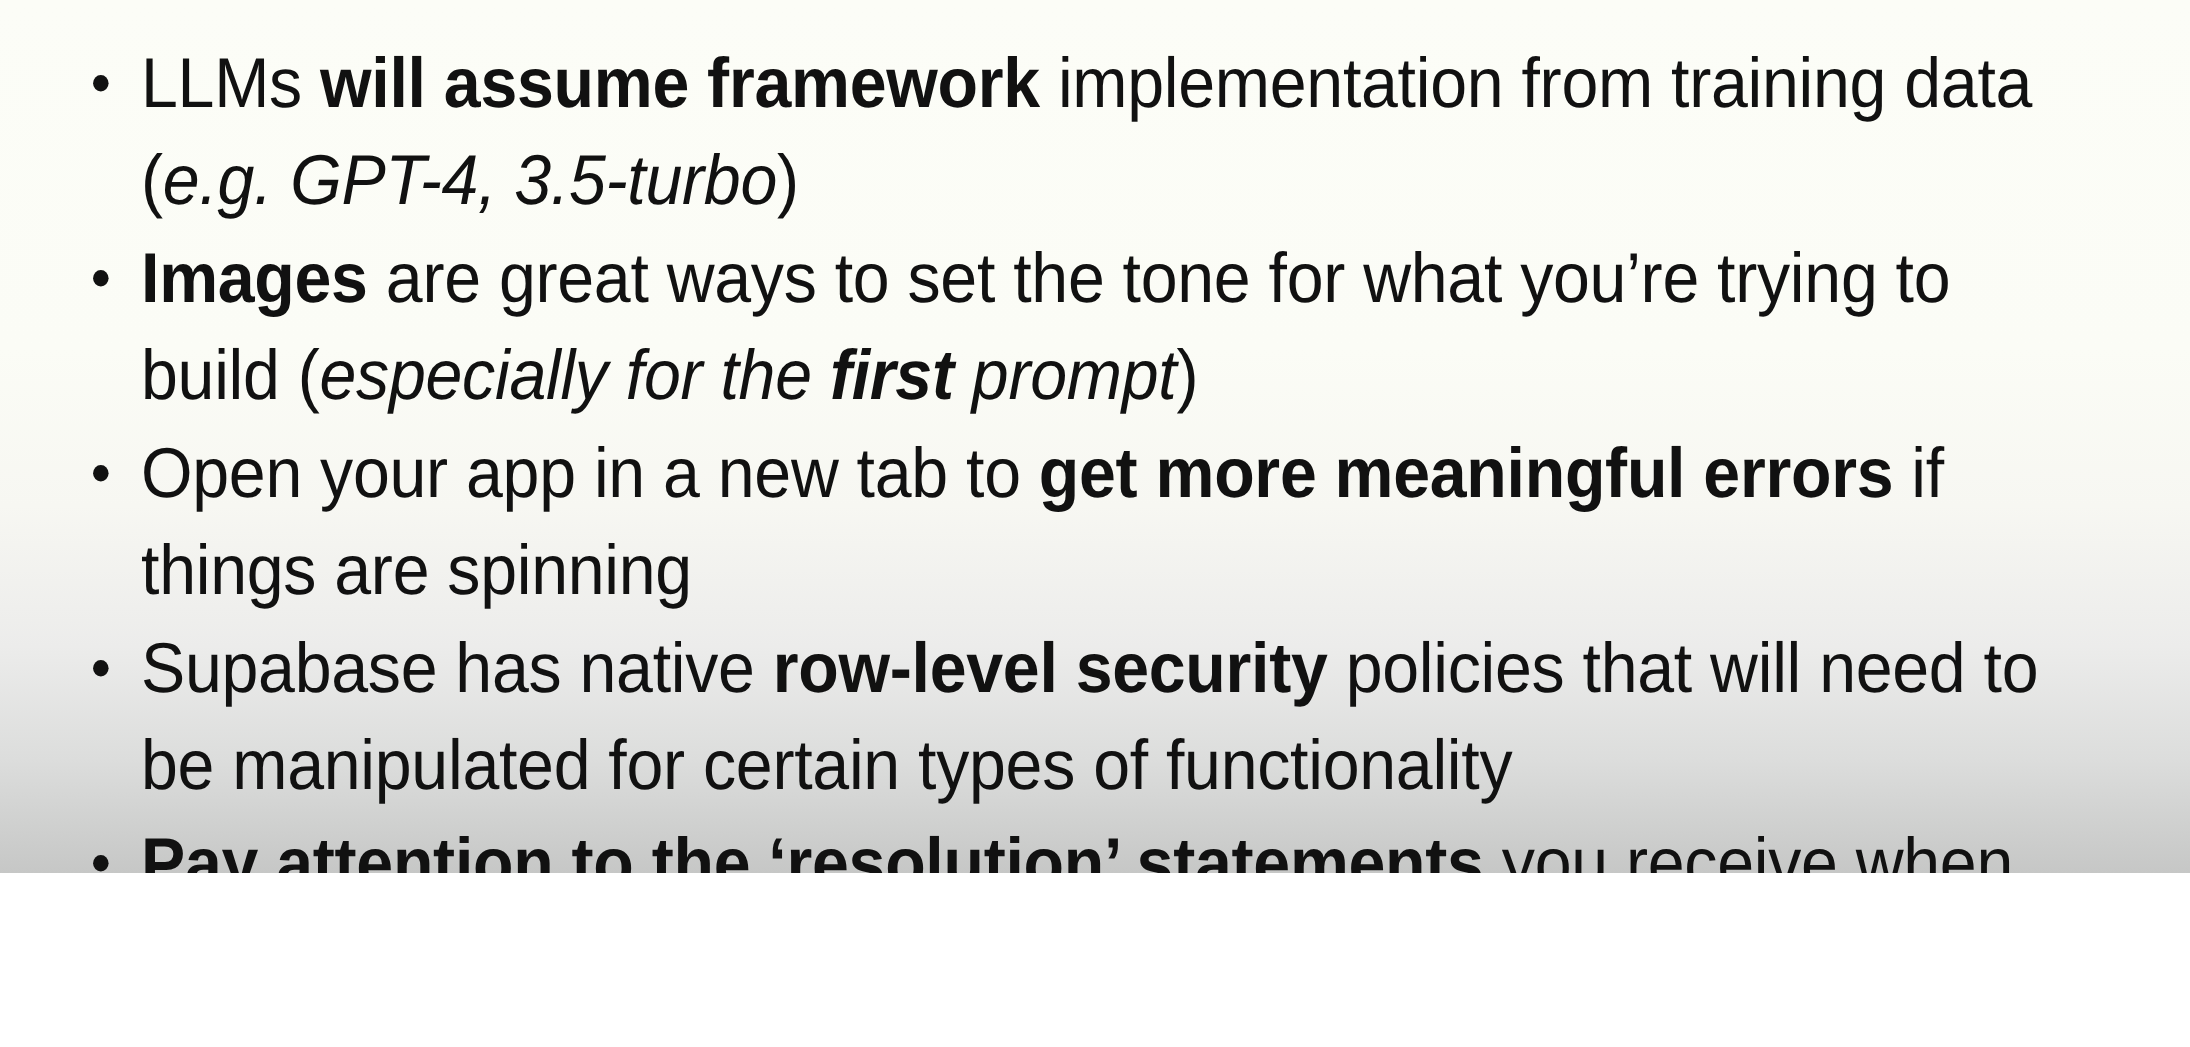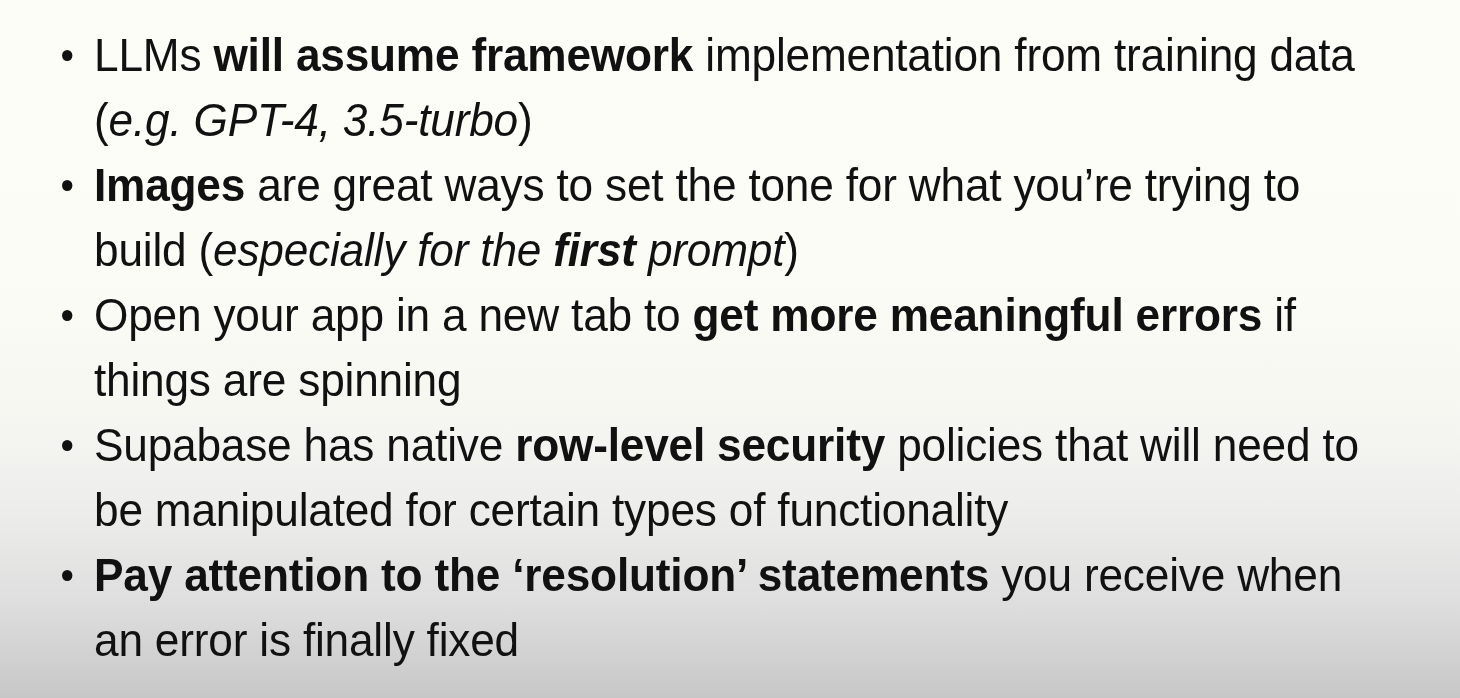--- a/index.html
+++ b/index.html
@@ -9,21 +9,21 @@
   body {
     width: 1460px;
     height: 698px;
     overflow: hidden;
     font-family: "Liberation Sans", sans-serif;
   }
 
   #slide {
     position: relative;
     width: 1460px;
-    height: 698px;
+    height: 582px;
     box-sizing: border-box;
     background: linear-gradient(to bottom,
                 #fcfdf7 0%,
                 #fbfcf6 40%,
                 #f7f7f2 58%,
                 #ececeb 74%,
                 #dcdddc 87%,
                 #c6c7c6 100%);
     overflow: hidden;
   }

